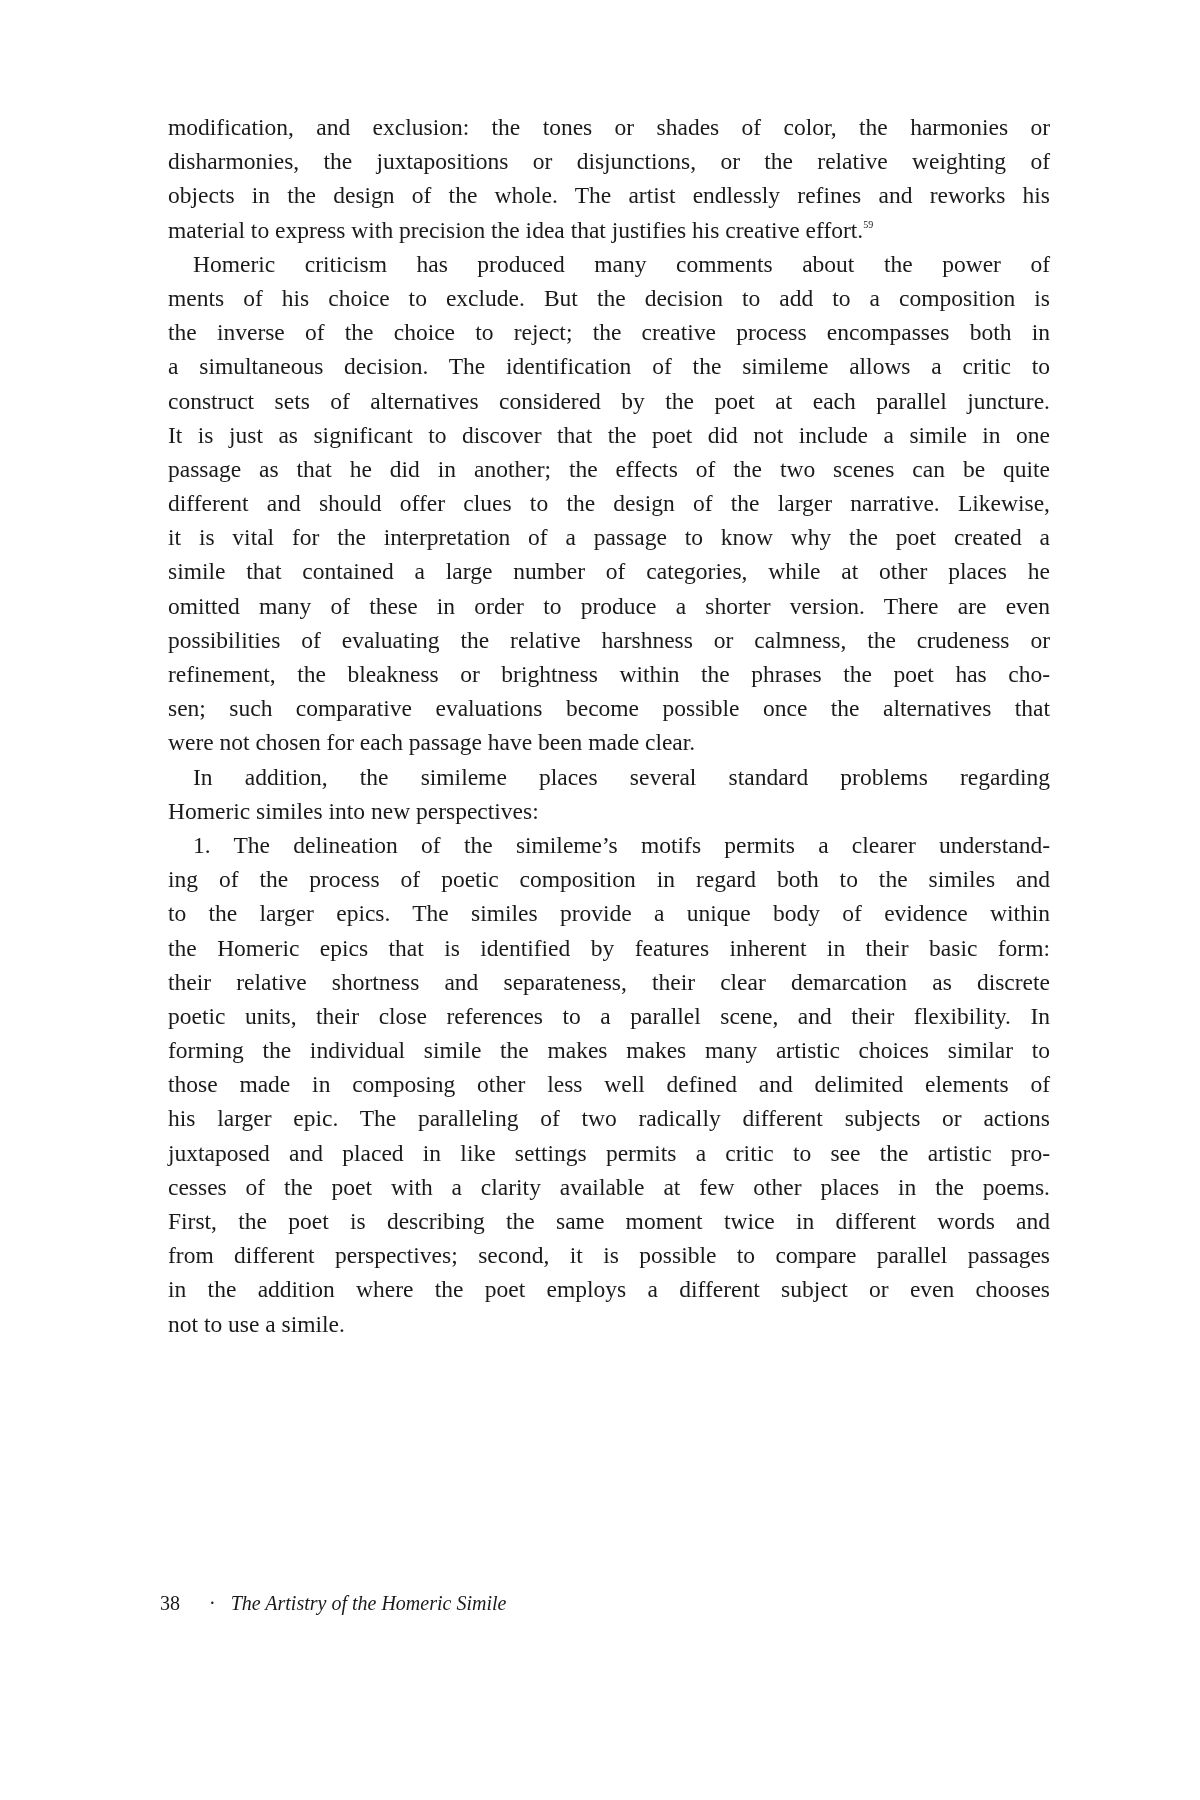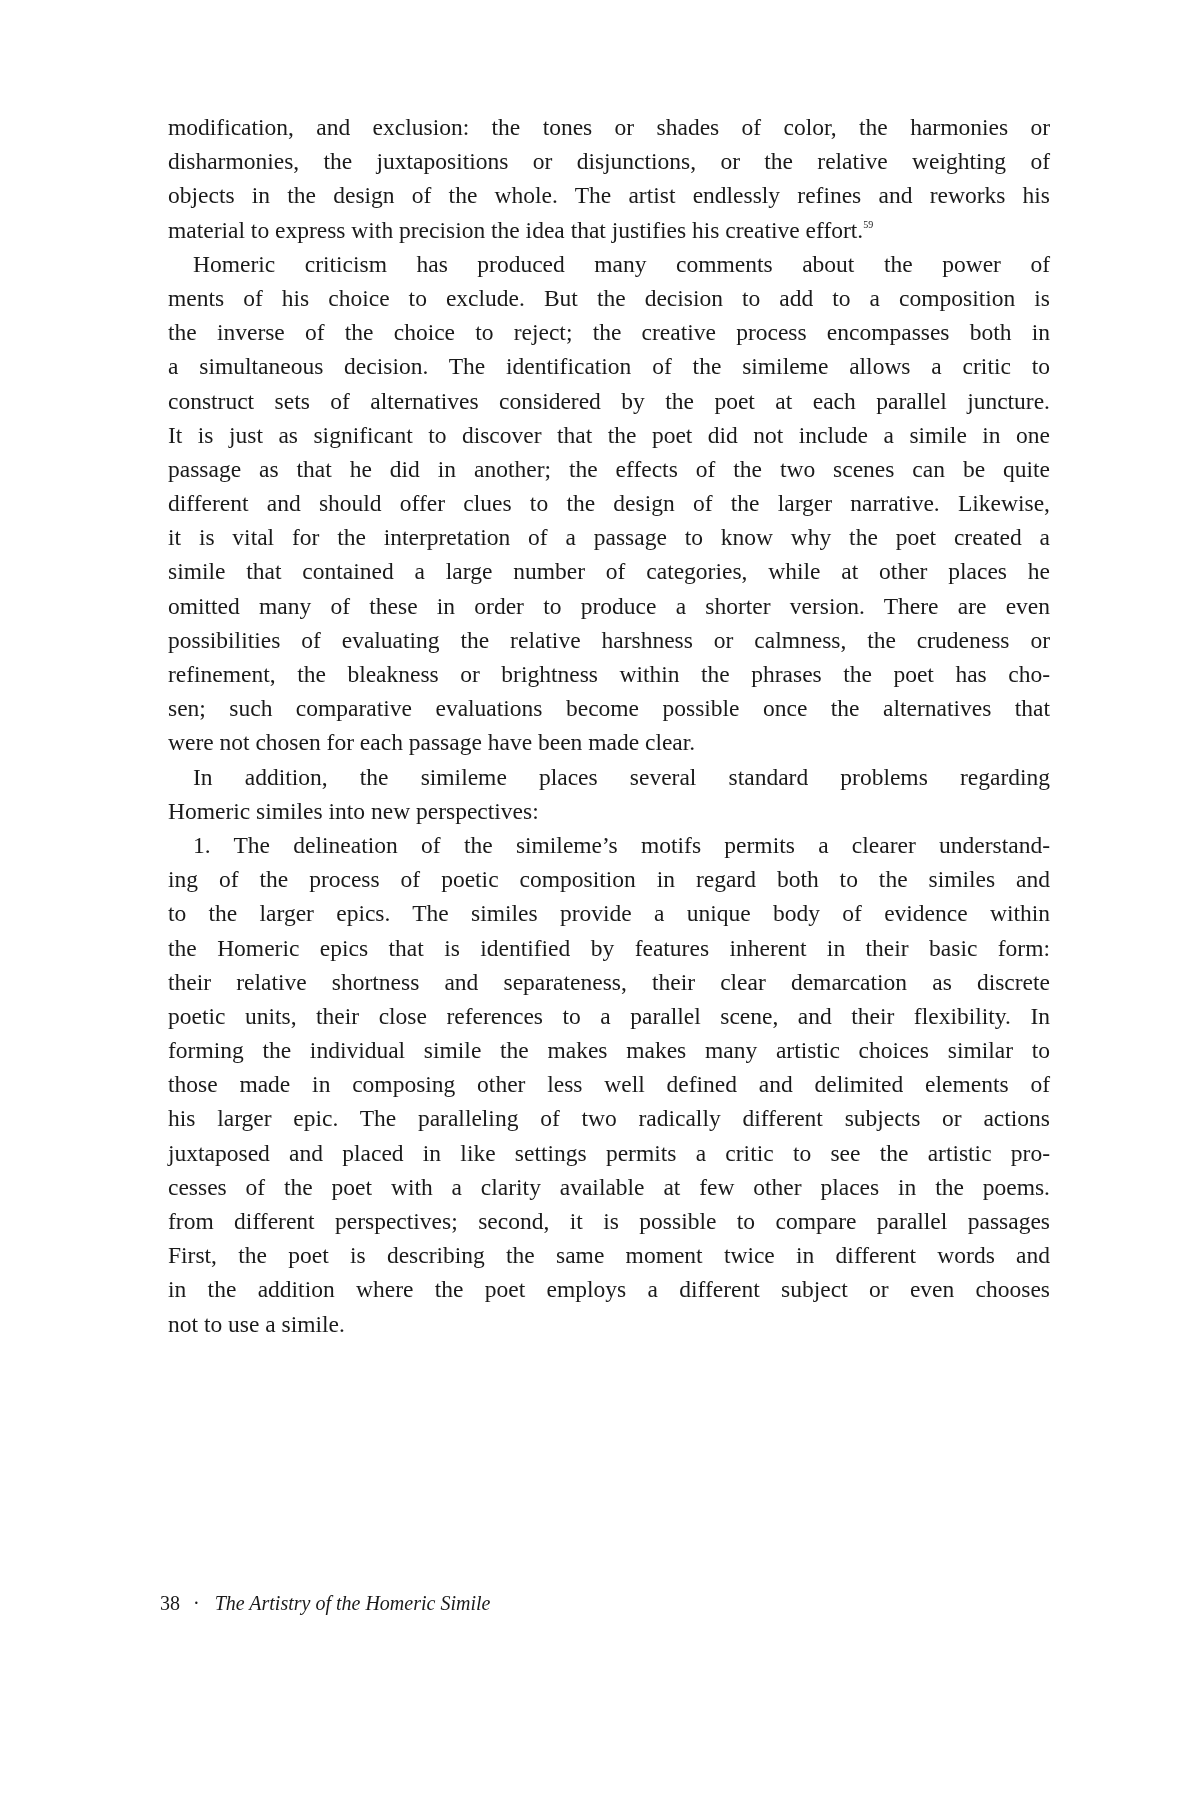--- a/index.html
+++ b/index.html
@@ -11,21 +11,21 @@
   }
   .line { display: block; white-space: nowrap; text-align: justify; text-align-last: justify; height: 34.2px; }
   .line.last { text-align-last: left; }
   .line.indent { padding-left: 25px; }
   sup { font-size: 10px; line-height: 0; vertical-align: 10px; }
   .footer {
     position: absolute; left: 160px; top: 1592px;
     font-family: "Liberation Serif", "DejaVu Serif", serif;
     font-size: 20px; color: #1a1a1a;
   }
-  .footer .num { margin-right: 8px; }
+  .footer .num { margin-right: 24px; }
   .footer .sep { margin-right: 10px; }
   .footer .title { font-style: italic; }
 </style>
 </head>
 <body>
 
 <div class="page">
 
   <div>
     <span class="line">modification, and exclusion: the tones or shades of color, the harmonies or</span>
@@ -62,22 +62,22 @@
     <span class="line">ing of the process of poetic composition in regard both to the similes and</span>
     <span class="line">to the larger epics. The similes provide a unique body of evidence within</span>
     <span class="line">the Homeric epics that is identified by features inherent in their basic form:</span>
     <span class="line">their relative shortness and separateness, their clear demarcation as discrete</span>
     <span class="line">poetic units, their close references to a parallel scene, and their flexibility. In</span>
     <span class="line">forming the individual simile the makes makes many artistic choices similar to</span>
     <span class="line">those made in composing other less well defined and delimited elements of</span>
     <span class="line">his larger epic. The paralleling of two radically different subjects or actions</span>
     <span class="line">juxtaposed and placed in like settings permits a critic to see the artistic pro-</span>
     <span class="line">cesses of the poet with a clarity available at few other places in the poems.</span>
+    <span class="line">First, the poet is describing the same moment twice in different words and</span>
     <span class="line">from different perspectives; second, it is possible to compare parallel passages</span>
-    <span class="line">First, the poet is describing the same moment twice in different words and</span>
     <span class="line">in the addition where the poet employs a different subject or even chooses</span>
     <span class="line last">not to use a simile.</span>
   </div>
 </div>
 
 <div class="footer">
   <span class="num">38</span>
   <span class="sep">·</span>
   <span class="title">The Artistry of the Homeric Simile</span>
 </div>

